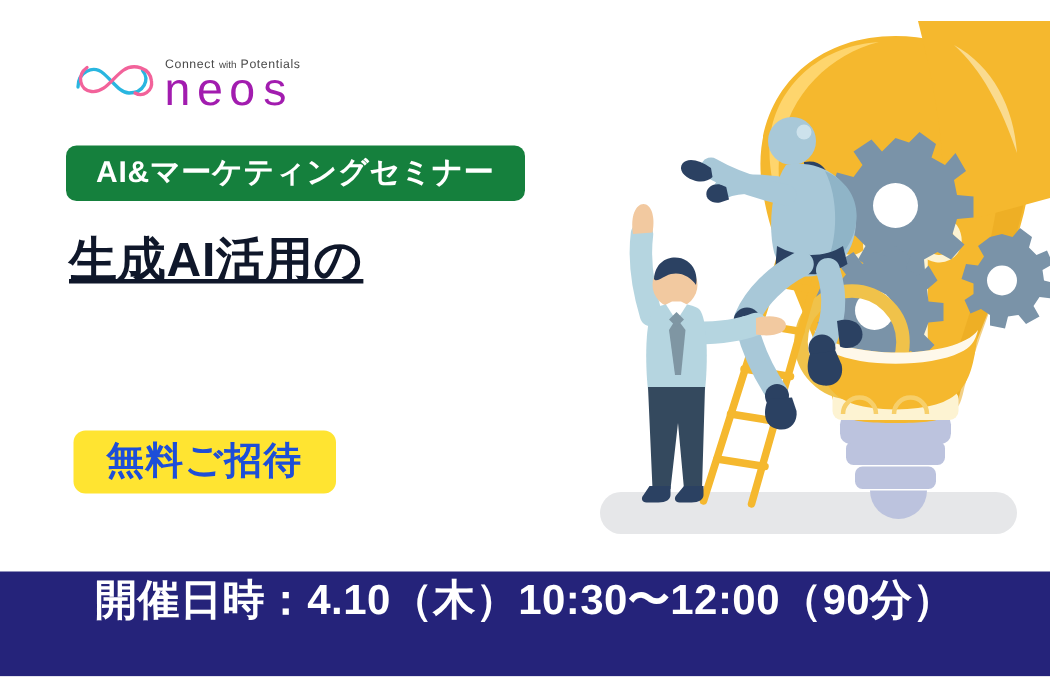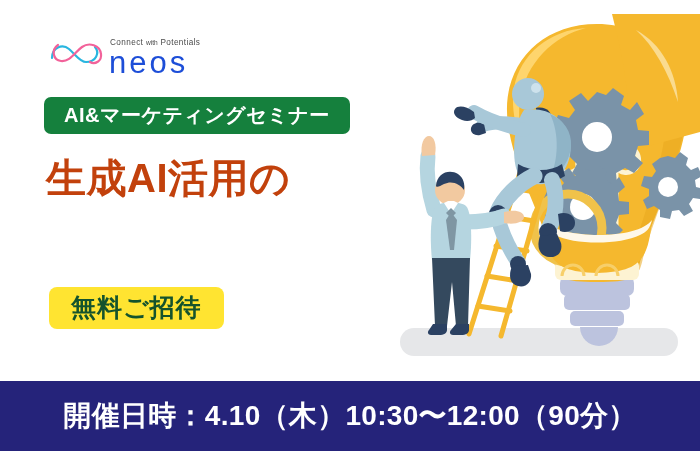--- a/index.html
+++ b/index.html
@@ -48,24 +48,24 @@
     letter-spacing: 0;
     position: relative;
     top: -0.5px;
   }
   .logo-word {
     position: absolute;
     left: 61px;
     top: 13px;
     font-size: 31px;
     letter-spacing: 3px;
-    color: #1d4ed8;
+    color: #a21caf;
     font-weight: 300;
     line-height: 1;
-    font-family: Liberation Sans, sans-serif;
+    font-family: Liberation Mono, monospace;
   }
 
   
   .seminar-badge {
     position: absolute;
     left: 44px;
     top: 97px;
     background: #15803d;
     color: #ffffff;
     border-radius: 7px;
@@ -75,57 +75,58 @@
     letter-spacing: 0.5px;
     line-height: 1;
     white-space: nowrap;
   }
 
   
   .headline {
     position: absolute;
     left: 46px;
     top: 152px;
-    color: #c2410c;
-    font-size: 40px;
+    color: #0f172a;
+    font-size: 32px;
     font-weight: bold;
     line-height: 1.32;
     letter-spacing: 0.5px;
     white-space: nowrap;
+    text-decoration: underline;
   }
   .headline .ln {
     display: block;
   }
 
   
   .free-badge {
     position: absolute;
     left: 49px;
     top: 287px;
     background: #ffe431;
-    color: #14532d;
+    color: #1d4ed8;
     border-radius: 8px;
     padding: 8px 22px 9px 22px;
     font-size: 25px;
     font-weight: bold;
     letter-spacing: 1px;
     line-height: 1;
     white-space: nowrap;
   }
 
   
   .date-banner {
     position: absolute;
     left: 0;
     bottom: 0;
     width: 700px;
     height: 70px;
     background: #25237a;
     display: flex;
-    align-items: center;
+    align-items: flex-start;
     justify-content: center;
   }
   .date-banner-text {
     color: #ffffff;
     font-size: 28px;
     font-weight: bold;
     letter-spacing: 0.3px;
     white-space: nowrap;
   }
 

